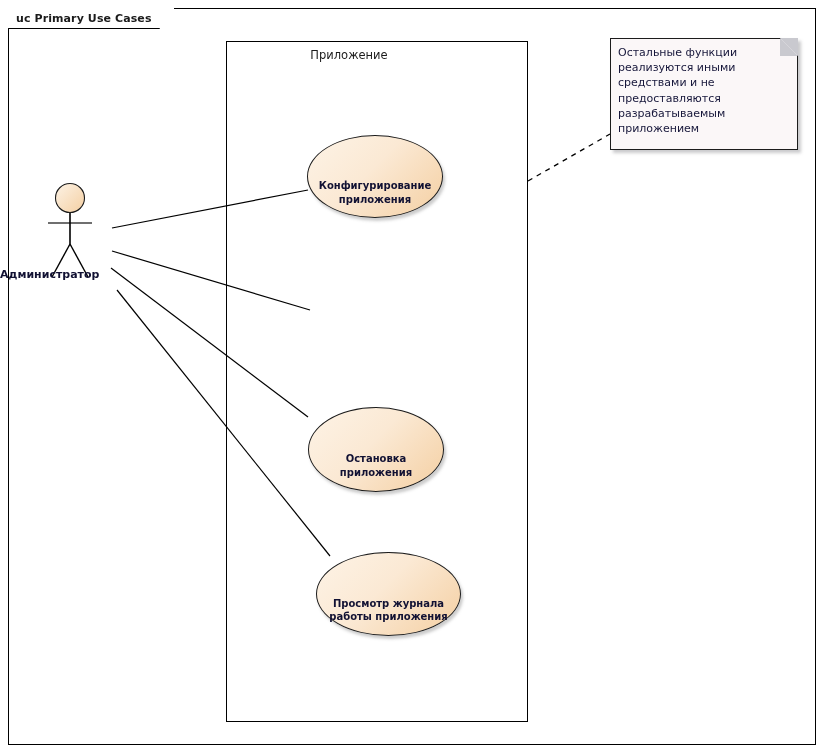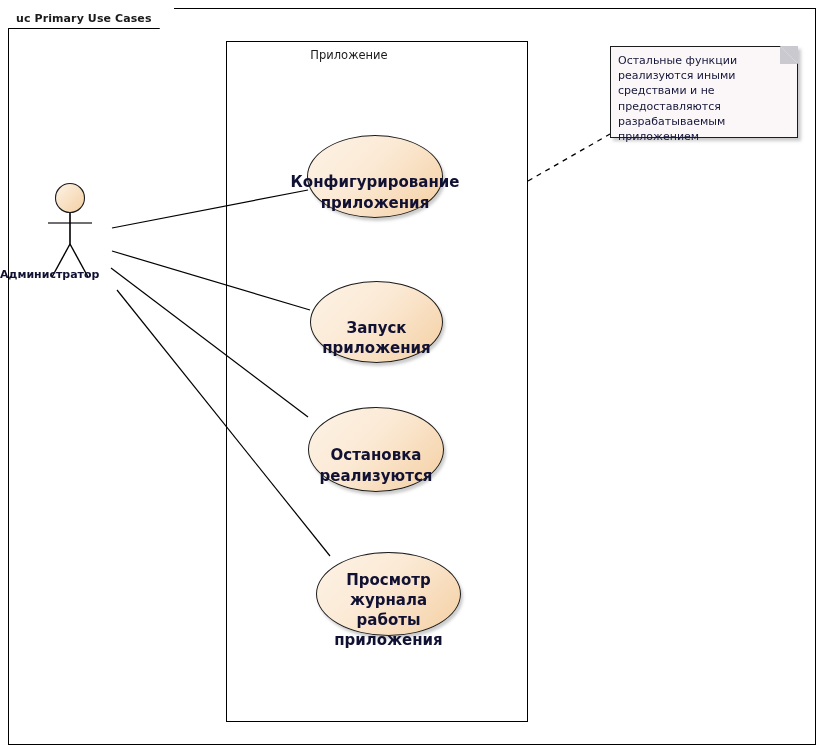--- a/index.html
+++ b/index.html
@@ -82,21 +82,21 @@
     border-radius: 50%;
     border: 1px solid #1c1c1c;
     box-sizing: border-box;
     background: linear-gradient(135deg, #fdf3e6 0%, #fbe9d4 45%, #f4cfa2 100%);
     box-shadow: 2px 3px 3px rgba(120,120,120,0.38);
     display: flex;
     align-items: center;
     justify-content: center;
   }
   .usecase-label {
-    font-size: 15px;
+    font-size: 10px;
     font-weight: bold;
     color: #111133;
     text-align: center;
     line-height: 1.35;
     padding: 0 10px;
     white-space: pre-line;
     margin-top: 32px;
   }
 
   
@@ -124,23 +124,23 @@
     top: 0;
     width: 825px;
     height: 752px;
     pointer-events: none;
   }
 
   
   .note {
     position: absolute;
     left: 610px;
-    top: 46px;
+    top: 38px;
     width: 188px;
-    height: 92px;
+    height: 112px;
     box-sizing: border-box;
     background: #fbf7f8;
     border: 1px solid #1c1c1c;
     box-shadow: 3px 3px 3px rgba(125,125,130,0.40);
   }
   .note-text {
     position: absolute;
     left: 7px;
     top: 6px;
     width: 176px;
@@ -193,27 +193,24 @@
     <line x1="40" y1="62" x2="22" y2="95" stroke="#000000" stroke-width="1.4"></line>
     <line x1="40" y1="62" x2="58" y2="95" stroke="#000000" stroke-width="1.4"></line>
   </svg>
   <div class="actor-label">Администратор</div>
 
   <div class="usecase" style="left:307px; top:135px; width:136px; height:83px;">
     <span class="usecase-label">Конфигурирование
 приложения</span>
   </div>
 
-  <div class="usecase" style="left:310px; top:281px; width:133px; height:82px;">
-    <span class="usecase-label">Запуск приложения</span>
-  </div>
 
   <div class="usecase" style="left:308px; top:407px; width:136px; height:85px;">
     <span class="usecase-label">Остановка
-реализуются</span>
+приложения</span>
   </div>
 
   <div class="usecase" style="left:316px; top:552px; width:145px; height:84px;">
     <span class="usecase-label">Просмотр журнала
 работы приложения</span>
   </div>
 
   <div class="note">
     <div class="note-text">Остальные функции реализуются иными средствами и не предоставляются разрабатываемым приложением</div>
     <svg class="note-fold-edge" viewBox="0 0 18 18">

